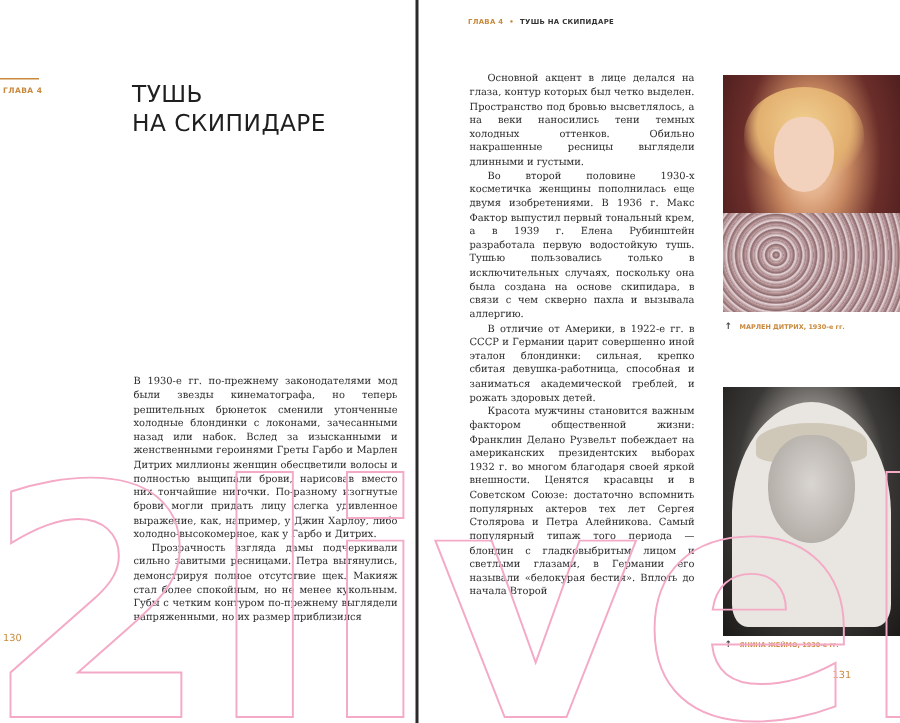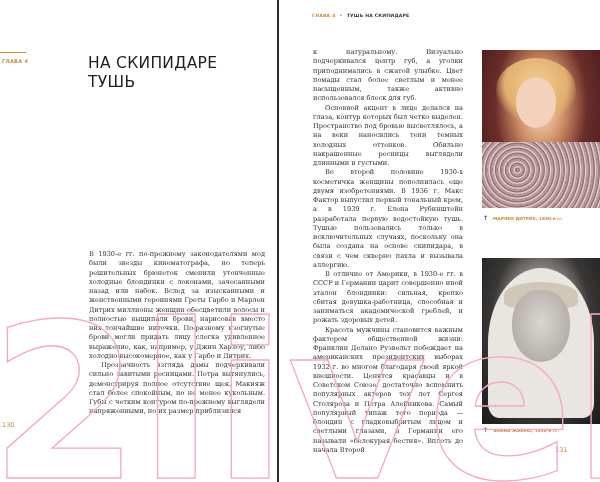--- a/index.html
+++ b/index.html
@@ -51,43 +51,42 @@
 </head>
 <body>
 
 <div class="spread">
 
   <div class="page page-left">
     <div class="chapter-rule"></div>
     <div class="chapter-label">ГЛАВА 4</div>
 
     <h1 class="page-title">
+      <span>ТУШЬ</span>
       <span>НА СКИПИДАРЕ</span>
-      <span>ТУШЬ</span>
     </h1>
 
     <div class="body-text col-left">
       <p>В 1930-е гг. по-прежнему законодателями мод были звезды кинематографа, но теперь решительных брюнеток сменили утонченные холодные блондинки с локонами, зачесанными назад или набок. Вслед за изысканными и женственными героинями Греты Гарбо и Марлен Дитрих миллионы женщин обесцветили волосы и полностью выщипали брови, нарисовав вместо них тончайшие ниточки. По-разному изогнутые брови могли придать лицу слегка удивленное выражение, как, например, у Джин Харлоу, либо холодно-высокомерное, как у Гарбо и Дитрих.</p>
       <p class="indent">Прозрачность взгляда дамы подчеркивали сильно завитыми ресницами. Петра вытянулись, демонстрируя полное отсутствие щек. Макияж стал более спокойным, но не менее кукольным. Губы с четким контуром по-прежнему выглядели напряженными, но их размер приблизился</p>
     </div>
 
     <div class="folio folio-left">130</div>
   </div>
 
   <div class="spine"></div>
 
   <div class="running-head">
     <span class="rh-chapter">ГЛАВА 4</span><span class="rh-sep">•</span><span class="rh-title">ТУШЬ НА СКИПИДАРЕ</span>
   </div>
 
   <div class="body-text col-right">
-    <p>к натуральному. Визуально подчеркивался центр губ, а уголки приподнимались в сжатой улыбке. Цвет помады стал более светлым и менее насыщенным, также активно использовался блеск для губ.</p>
     <p class="indent">Основной акцент в лице делался на глаза, контур которых был четко выделен. Пространство под бровью высветлялось, а на веки наносились тени темных холодных оттенков. Обильно накрашенные ресницы выглядели длинными и густыми.</p>
     <p class="indent">Во второй половине 1930-х косметичка женщины пополнилась еще двумя изобретениями. В 1936 г. Макс Фактор выпустил первый тональный крем, а в 1939 г. Елена Рубинштейн разработала первую водостойкую тушь. Тушью пользовались только в исключительных случаях, поскольку она была создана на основе скипидара, в связи с чем скверно пахла и вызывала аллергию.</p>
-    <p class="indent">В отличие от Америки, в 1930-е гг. в СССР и Германии царит совершенно иной эталон блондинки: сильная, крепко сбитая девушка-работница, способная и заниматься академической греблей, и рожать здоровых детей.</p>
+    <p class="indent">В отличие от Америки, в 1922-е гг. в СССР и Германии царит совершенно иной эталон блондинки: сильная, крепко сбитая девушка-работница, способная и заниматься академической греблей, и рожать здоровых детей.</p>
     <p class="indent">Красота мужчины становится важным фактором общественной жизни: Франклин Делано Рузвельт побеждает на американских президентских выборах 1932 г. во многом благодаря своей яркой внешности. Ценятся красавцы и в Советском Союзе: достаточно вспомнить популярных актеров тех лет Сергея Столярова и Петра Алейникова. Самый популярный типаж того периода — блондин с гладковыбритым лицом и светлыми глазами, в Германии его называли «белокурая бестия». Вплоть до начала Второй</p>
   </div>
 
   <div class="photo photo-1" title="Марлен Дитрих, портрет">
     <div class="hair"></div>
     <div class="face"></div>
     <div class="dress"></div>
   </div>
   <div class="caption caption-1">
     <span class="arrow">↑</span><span>МАРЛЕН ДИТРИХ, 1930-е гг.</span>

